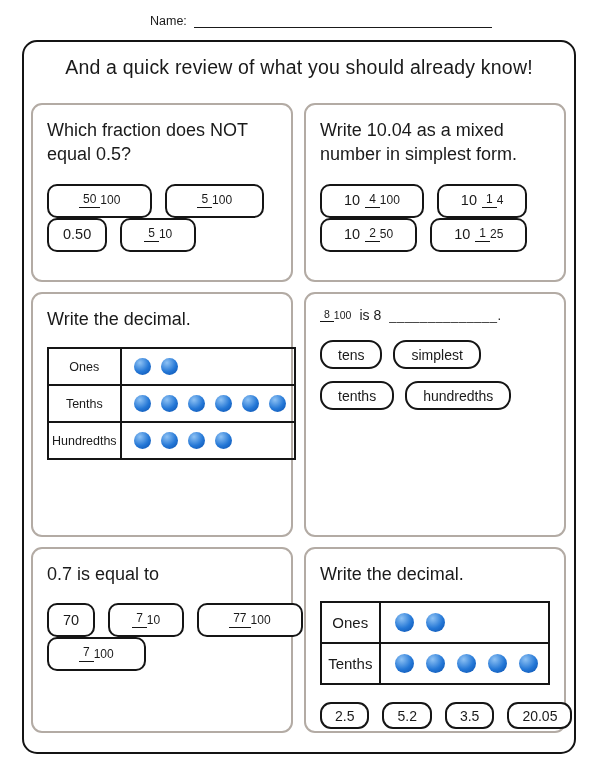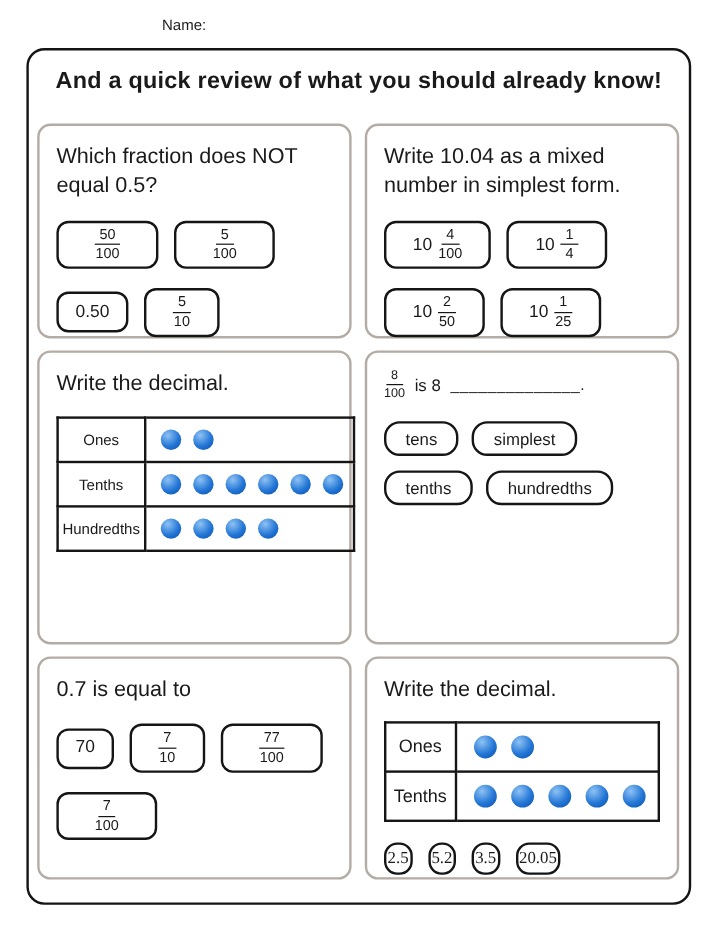--- a/index.html
+++ b/index.html
@@ -6,34 +6,34 @@
   html, body {
     margin: 0; padding: 0;
     width: 600px; height: 776px;
     background: #ffffff;
     font-family: "Liberation Sans", sans-serif;
     color: #1a1a1a;
   }
   .page { position: relative; width: 600px; height: 776px; background: #fff; overflow: hidden; }
 
   
-  .name-row { position: absolute; top: 15px; left: 135px; display: flex; align-items: flex-start; gap: 7px; flex-direction: column; }
+  .name-row { position: absolute; top: 15px; left: 150px; display: flex; align-items: center; gap: 7px; }
   .name-label { font-size: 12.5px; line-height: 1; padding-bottom: 1px; }
   .name-line { display: inline-block; width: 298px; height: 13px; border-bottom: 1.8px solid #1a1a1a; }
 
   
   .sheet {
     position: absolute; left: 22px; top: 40px;
     width: 554px; height: 714px;
     border: 2.6px solid #141414; border-radius: 15px;
     background: #fff;
   }
   .title {
     text-align: center;
-    font-size: 19.5px; font-weight: bold;
+    font-size: 19.5px; font-weight: normal;
     margin: 14px 10px 0 10px;
     letter-spacing: 0.2px;
   }
 
   .grid {
     display: grid;
     grid-template-columns: 262px 262px;
     grid-template-rows: 179px 245px 186px;
     column-gap: 11px; row-gap: 10px;
     padding: 0 7px; margin-top: 24px;
@@ -43,34 +43,34 @@
     border-radius: 11px;
     background: #fff;
     padding: 13px 14px;
     position: relative;
   }
   .prompt { font-size: 18px; line-height: 1.35; }
 
   
   .opt-row { display: flex; align-items: center; gap: 13px; }
   .mt-lg { margin-top: 17px; }
-  .mt-md { margin-top: 16px; }
+  .mt-md { margin-top: 0; }
   .pill {
     display: inline-flex; align-items: center; justify-content: center;
     border: 2.6px solid #151515; border-radius: 10px;
     background: #fff; min-height: 34px;
     padding: 3px 14px; font-size: 14.5px; line-height: 1;
   }
   .px-xl { padding-left: 30px; padding-right: 30px; }
   .px-lg { padding-left: 22px; padding-right: 22px; }
   .word-pill { border-radius: 13px; min-height: 29px; padding: 3px 16px; font-size: 14px; }
-  .small-pill { border-radius: 11px; min-height: 27px; padding: 2px 1px; font-size: 14px; font-family: Liberation Serif, serif; }
-
-  
-  .frac { display: inline-flex; flex-direction: column; align-items: center; font-size: 12px; line-height: 1.15; }
+  .small-pill { border-radius: 11px; min-height: 27px; padding: 2px 13px; font-size: 14px; }
+
+  
+  .frac { display: inline-flex; flex-direction: row; align-items: center; font-size: 12px; line-height: 1.15; }
   .frac .num { border-bottom: 1.6px solid #151515; padding: 0 4px 1px 4px; }
   .frac .den { padding-top: 1px; }
   .frac.tiny { font-size: 10.5px; }
   .mixed { display: inline-flex; align-items: center; gap: 5px; }
   .mixed .whole { font-size: 14.5px; }
 
   
   .ptable { border-collapse: collapse; margin-top: 16px; padding-left: 15px; }
   .ptable td { border: 2px solid #151515; }
   .ptable .lbl { width: 66px; text-align: center; font-size: 12.5px; padding: 0 3px; }

